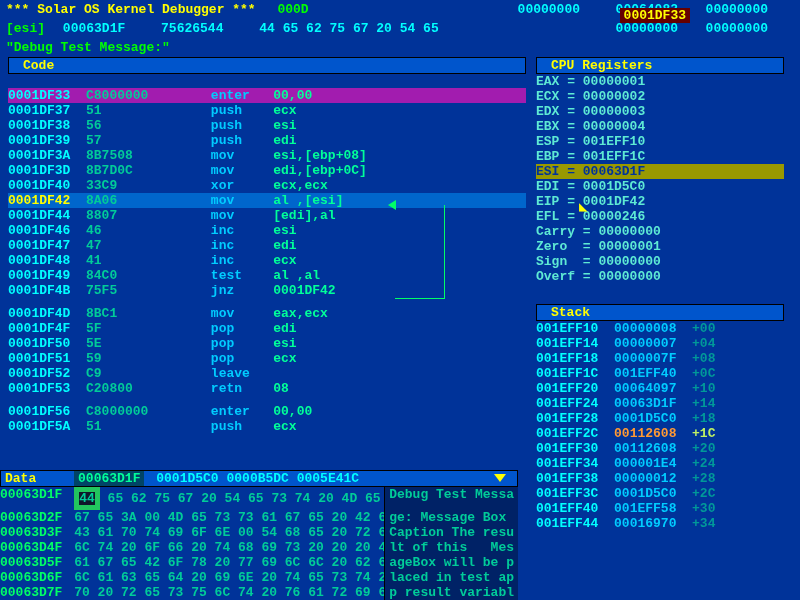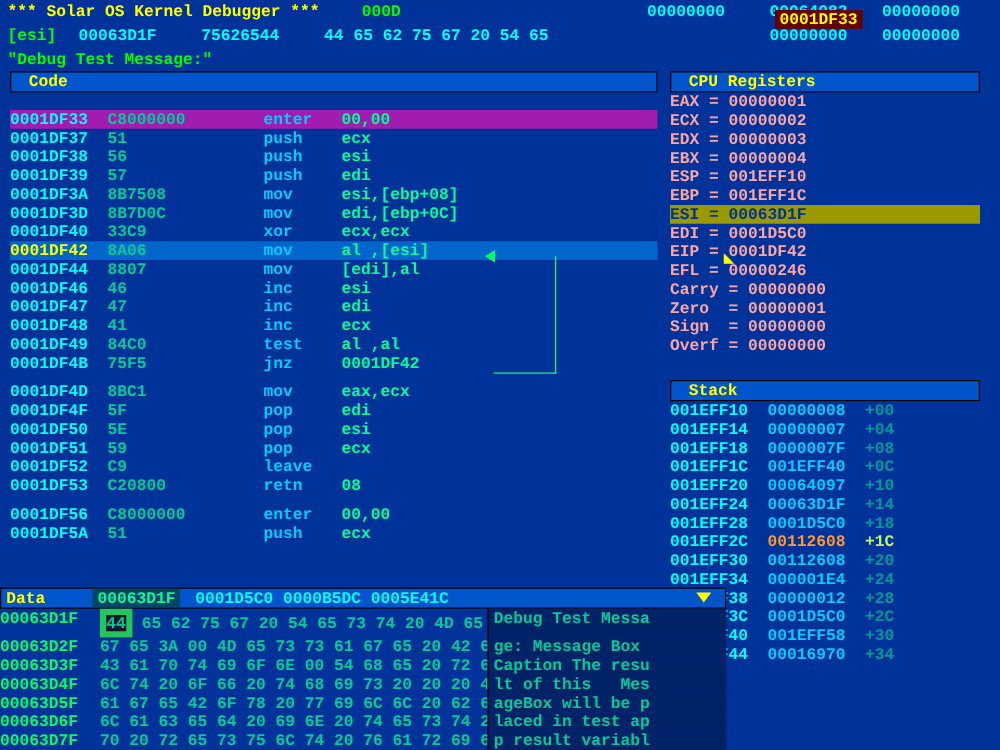--- a/index.html
+++ b/index.html
@@ -33,35 +33,35 @@
   .right { width: 260px; padding: 0 6px; }
   
   .code-line { white-space: pre; font-weight: bold; }
   .code-line.hl { background: #a21caf; color: #ffffff; margin-top: 14px; }
   .code-line.cur { background: #0066cc; }
   .addr { color: #00ffff; }
   .hex { color: #00cc99; }
   .mn { color: #00ccff; }
   .op { color: #00ff99; }
   
-  .reg-line { white-space: pre; font-weight: bold; color: #fca5a5; }
+  .reg-line { white-space: pre; font-weight: bold; color: #5eead4; }
   .reg-hl { background: #999900; color: #003399; }
   
   .stack-line { white-space: pre; font-weight: bold; }
   .stack-hl .sv { color: #ff9933; }
   .stack-hl .so { color: #bef264; }
   .sa { color: #00ffff; }
   .sv { color: #00ccff; }
   .so { color: #009999; }
   
   .data-panel {
     position: absolute;
     bottom: 0;
     left: 0;
-    width: 581px;
+    width: 518px;
     background: #003399;
   }
   .data-hdr {
     background: #0055cc;
     border: 1px solid #000;
     padding: 0 4px;
     font-weight: bold;
   }
   .data-line { white-space: pre; font-weight: bold; display: flex; }
   .da { color: #00ff66; width: 80px; }
@@ -107,21 +107,21 @@
     position: absolute;
     color: #ffff00;
     font-size: 14px;
   }
 </style>
 </head>
 <body>
 
 <div class="topbar">
   <span class="yellow">*** Solar OS Kernel Debugger ***</span>
-  <span class="green" style="margin-left:16px">000D</span>
+  <span class="green" style="margin-left:4px">000D</span>
   <span class="cyan" style="position:absolute;right:210px">00000000</span>
   <span class="cyan" style="position:absolute;right:112px">00064082</span>
   <span class="cyan" style="position:absolute;right:22px">00000000</span>
 </div>
 <div class="marker">0001DF33</div>
 
 <div class="topbar">
   <span class="green">[esi]</span>
   <span class="cyan">00063D1F</span>
   <span class="cyan" style="margin-left:18px">75626544</span>

